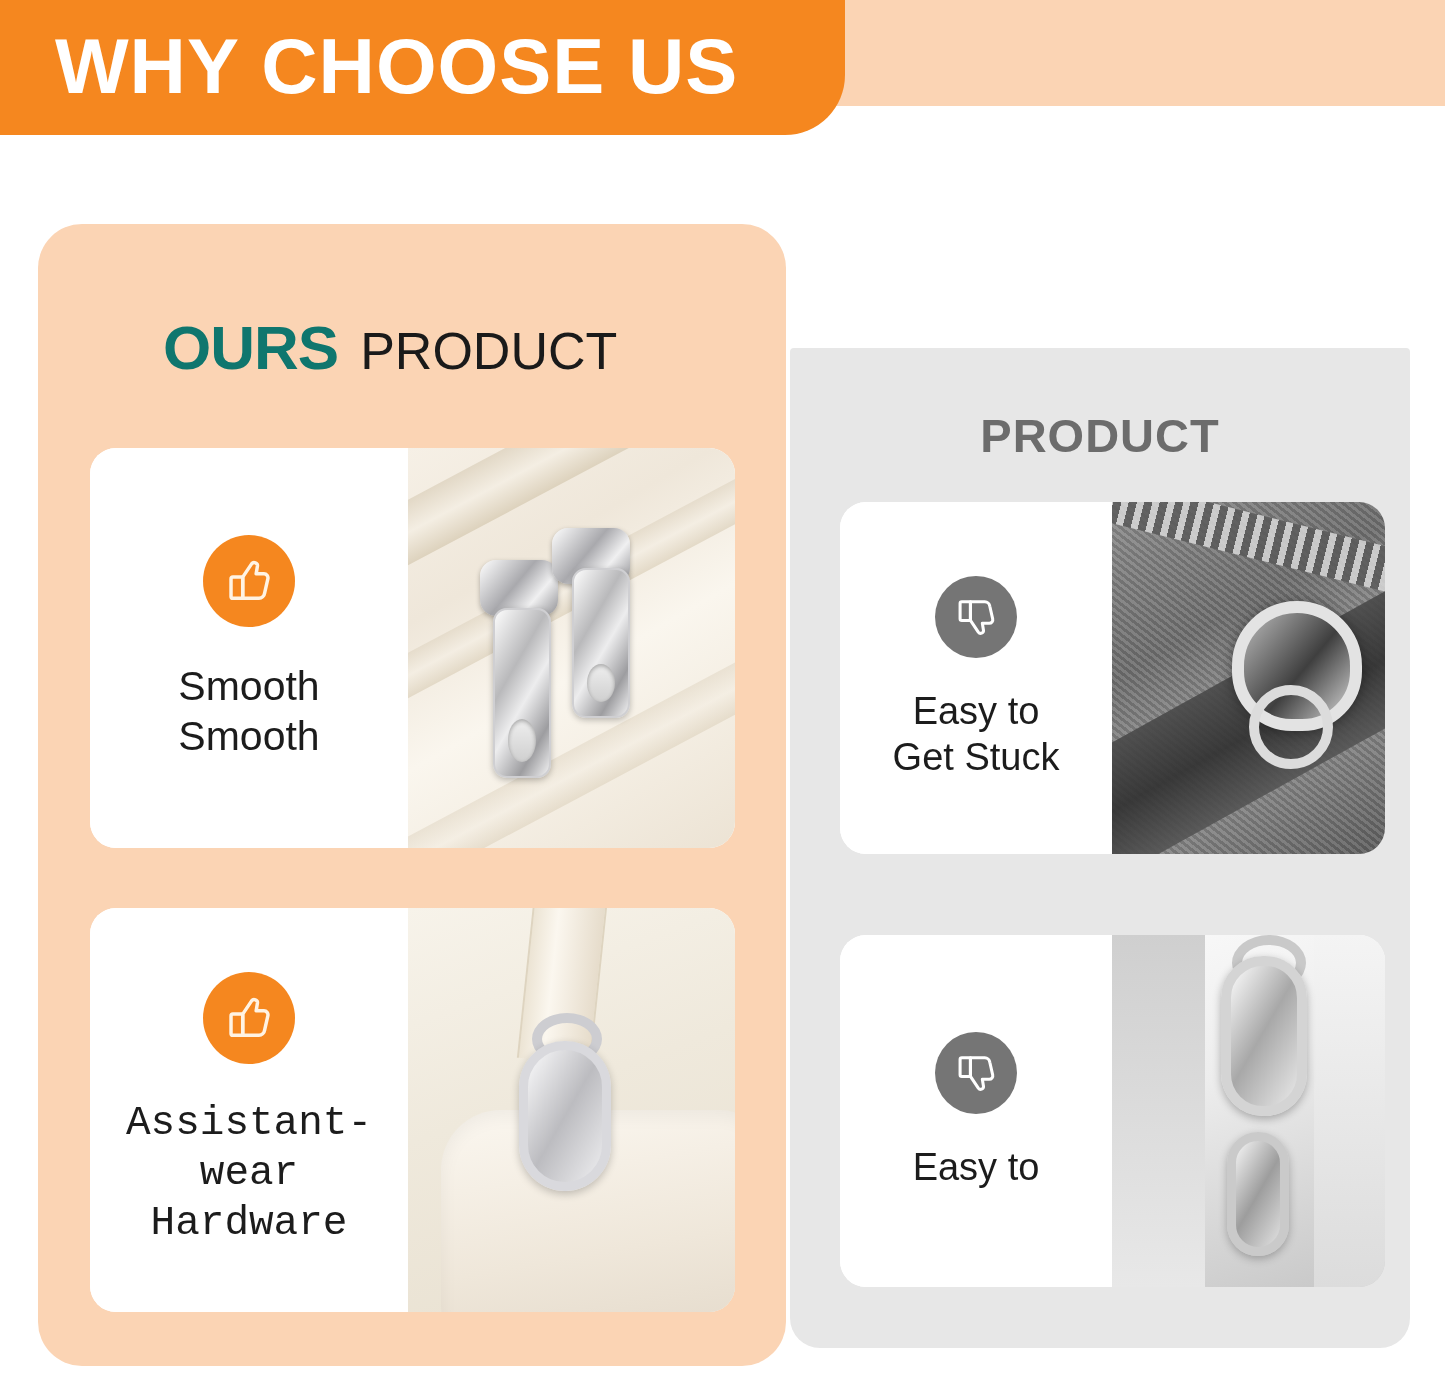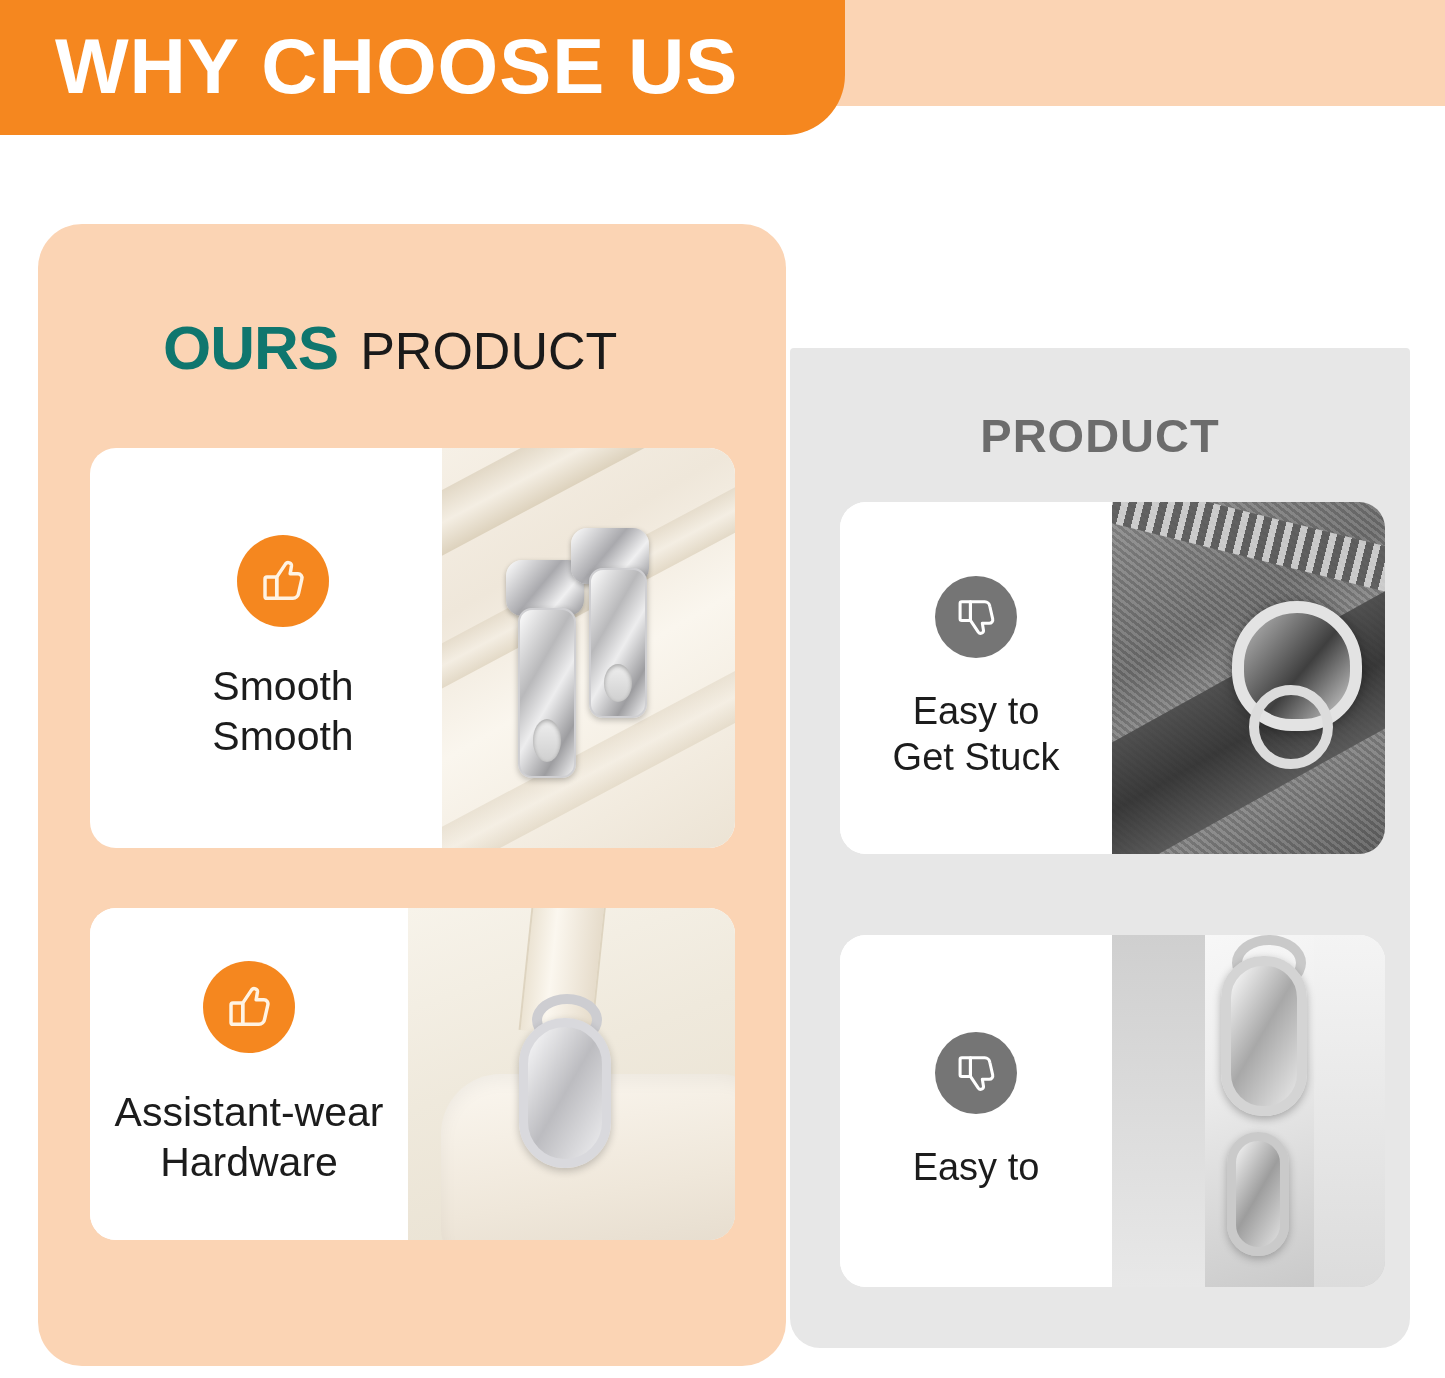--- a/index.html
+++ b/index.html
@@ -71,27 +71,27 @@
   }
   .badge.up{ background:#F5871F; }
   .badge.down{ background:#757575; }
 
   .card-label{
     text-align:center; color:#1c1c1c; font-weight:normal;
     line-height:1.22;
   }
 
   
-  .ours-card-1{ left:90px; top:448px; width:645px; height:400px;padding-left:34px; }
+  .ours-card-1{ left:90px; top:448px; width:645px; height:400px; }
   .ours-card-1 .card-text{ width:318px; }
   .ours-card-1 .badge{ width:92px; height:92px; margin-bottom:34px; }
   .ours-card-1 .card-label{ font-size:41px; }
 
   
-  .ours-card-2{ left:90px; top:908px; width:645px; height:332px; }
+  .ours-card-2{ left:90px; top:908px; width:645px; height:404px;font-family:Liberation Mono, monospace; }
   .ours-card-2 .card-text{ width:318px; }
   .ours-card-2 .badge{ width:92px; height:92px; margin-bottom:34px; }
   .ours-card-2 .card-label{ font-size:41px; }
 
   
   .others-card-1{ left:840px; top:502px; width:545px; height:352px; }
   .others-card-1 .card-text{ width:272px; }
   .others-card-1 .badge{ width:82px; height:82px; margin-bottom:30px; }
   .others-card-1 .card-label{ font-size:38px; }
 

